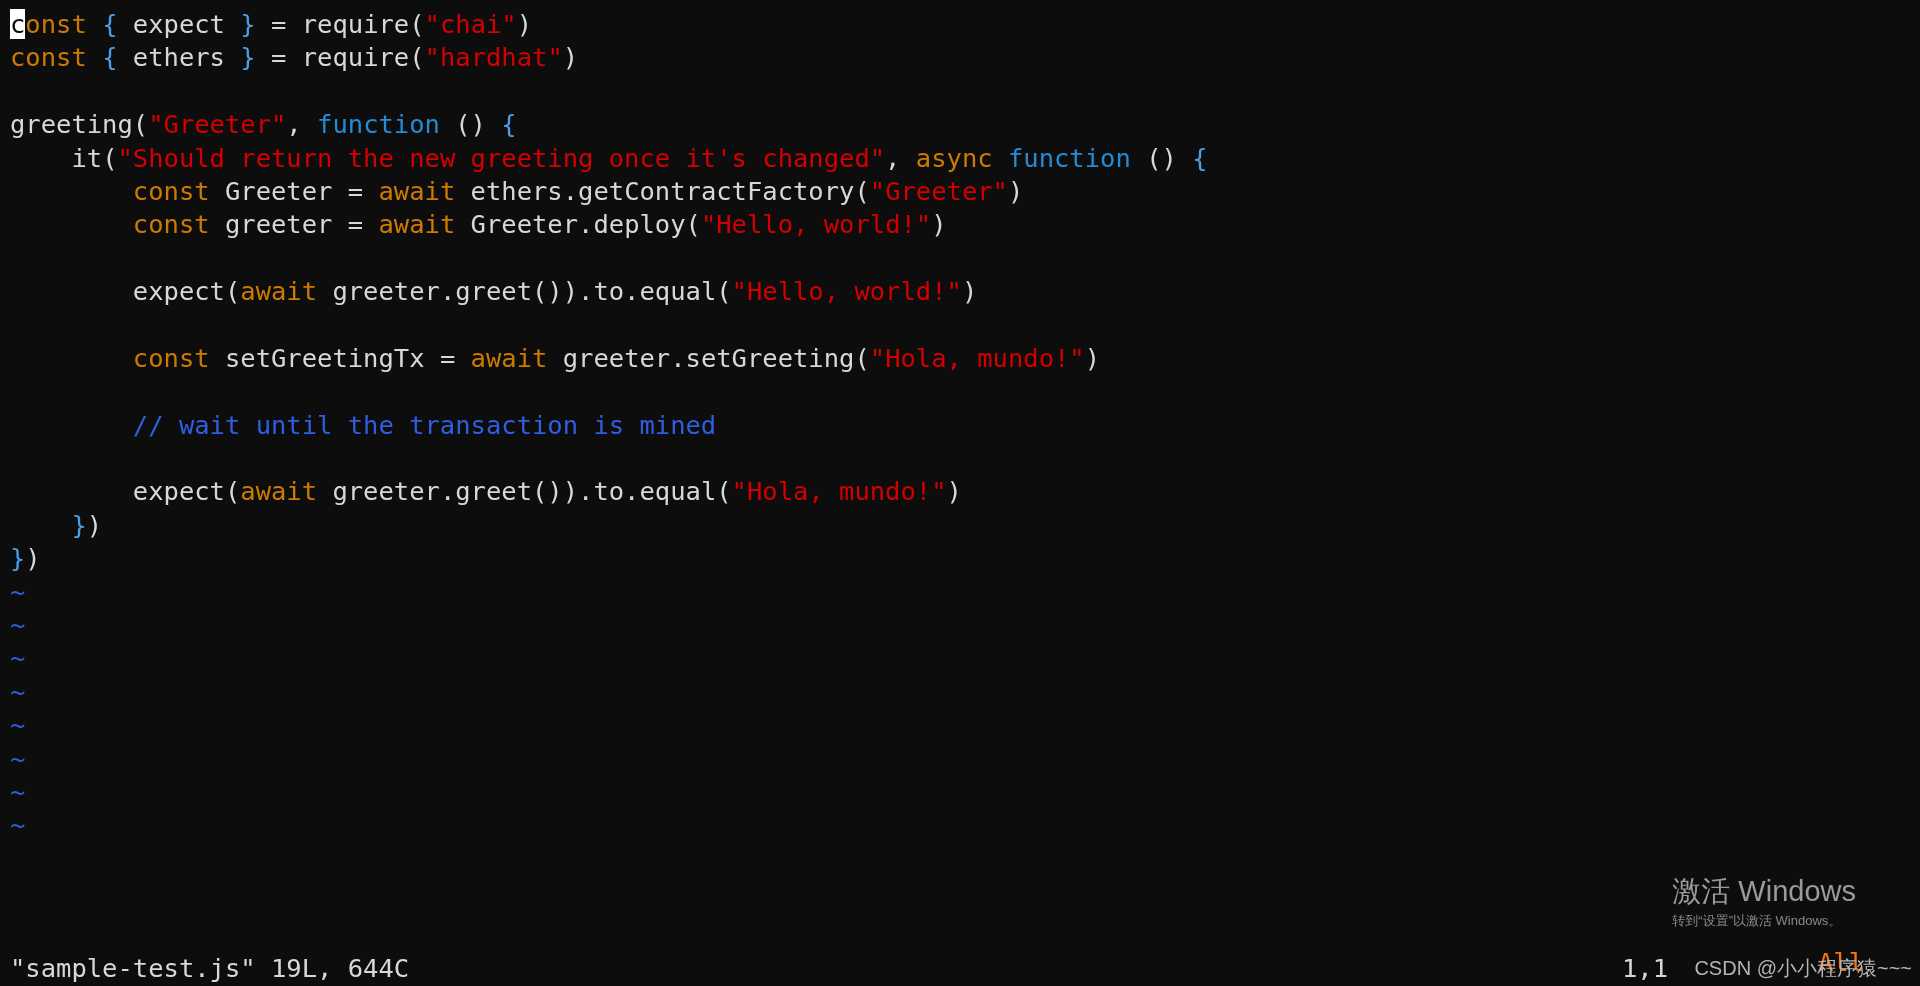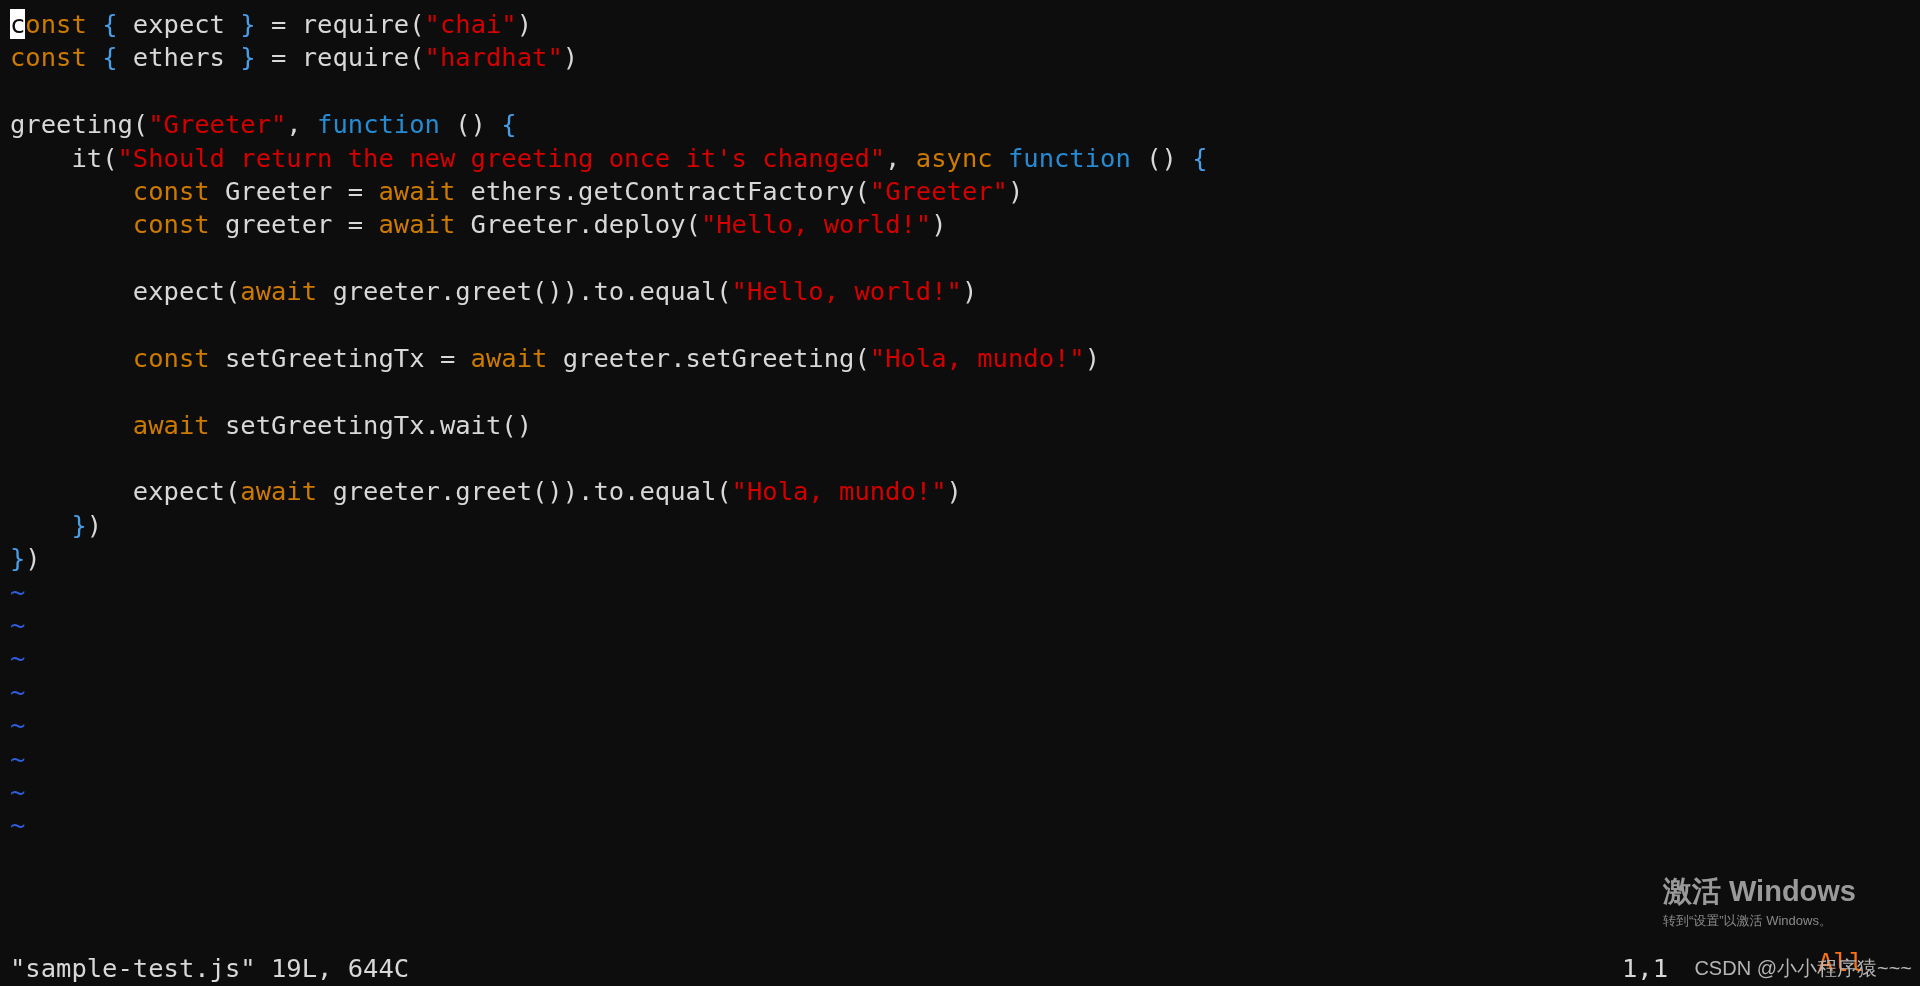--- a/index.html
+++ b/index.html
@@ -104,21 +104,21 @@
     text-align: left;
     font-family: "Liberation Sans", sans-serif;
     color: #8c8c8c;
     pointer-events: none;
     user-select: none;
   }
   #watermark .wm-title {
     font-size: 29px;
     line-height: 34px;
     color: #9a9a9a;
-    font-weight: 700;
+    font-weight: 400;
   }
   #watermark .wm-sub {
     font-size: 13px;
     line-height: 26px;
     color: #8a8a8a;
     font-weight: 400;
   }
 
   
   #csdn-watermark {
@@ -146,21 +146,21 @@
       <div class="line">&nbsp;</div>
       <div class="line"><span class="tok-plain">greeting</span><span class="tok-paren">(</span><span class="tok-string">"Greeter"</span><span class="tok-op">,</span><span class="tok-plain"> </span><span class="tok-function">function</span><span class="tok-plain"> </span><span class="tok-paren">()</span><span class="tok-plain"> </span><span class="tok-brace">{</span></div>
       <div class="line"><span class="tok-plain">    it</span><span class="tok-paren">(</span><span class="tok-string">"Should return the new greeting once it's changed"</span><span class="tok-op">,</span><span class="tok-plain"> </span><span class="tok-keyword">async</span><span class="tok-plain"> </span><span class="tok-function">function</span><span class="tok-plain"> </span><span class="tok-paren">()</span><span class="tok-plain"> </span><span class="tok-brace">{</span></div>
       <div class="line"><span class="tok-plain">        </span><span class="tok-keyword">const</span><span class="tok-plain"> Greeter </span><span class="tok-op">=</span><span class="tok-plain"> </span><span class="tok-keyword">await</span><span class="tok-plain"> ethers.getContractFactory</span><span class="tok-paren">(</span><span class="tok-string">"Greeter"</span><span class="tok-paren">)</span></div>
       <div class="line"><span class="tok-plain">        </span><span class="tok-keyword">const</span><span class="tok-plain"> greeter </span><span class="tok-op">=</span><span class="tok-plain"> </span><span class="tok-keyword">await</span><span class="tok-plain"> Greeter.deploy</span><span class="tok-paren">(</span><span class="tok-string">"Hello, world!"</span><span class="tok-paren">)</span></div>
       <div class="line">&nbsp;</div>
       <div class="line"><span class="tok-plain">        expect</span><span class="tok-paren">(</span><span class="tok-keyword">await</span><span class="tok-plain"> greeter.greet</span><span class="tok-paren">())</span><span class="tok-plain">.to.equal</span><span class="tok-paren">(</span><span class="tok-string">"Hello, world!"</span><span class="tok-paren">)</span></div>
       <div class="line">&nbsp;</div>
       <div class="line"><span class="tok-plain">        </span><span class="tok-keyword">const</span><span class="tok-plain"> setGreetingTx </span><span class="tok-op">=</span><span class="tok-plain"> </span><span class="tok-keyword">await</span><span class="tok-plain"> greeter.setGreeting</span><span class="tok-paren">(</span><span class="tok-string">"Hola, mundo!"</span><span class="tok-paren">)</span></div>
       <div class="line">&nbsp;</div>
-      <div class="line"><span class="tok-plain">        </span><span class="tok-keyword">await</span><span class="tok-plain"> setGreetingTx.wait</span><span class="tok-paren">()</span></div>
+      <div class="line"><span class="tok-plain">        </span><span class="tok-comment">// wait until the transaction is mined</span></div>
       <div class="line">&nbsp;</div>
       <div class="line"><span class="tok-plain">        expect</span><span class="tok-paren">(</span><span class="tok-keyword">await</span><span class="tok-plain"> greeter.greet</span><span class="tok-paren">())</span><span class="tok-plain">.to.equal</span><span class="tok-paren">(</span><span class="tok-string">"Hola, mundo!"</span><span class="tok-paren">)</span></div>
       <div class="line"><span class="tok-plain">    </span><span class="tok-brace">}</span><span class="tok-paren">)</span></div>
       <div class="line"><span class="tok-brace">}</span><span class="tok-paren">)</span></div>
       <div class="tilde-line">~</div>
       <div class="tilde-line">~</div>
       <div class="tilde-line">~</div>
       <div class="tilde-line">~</div>
       <div class="tilde-line">~</div>
       <div class="tilde-line">~</div>

